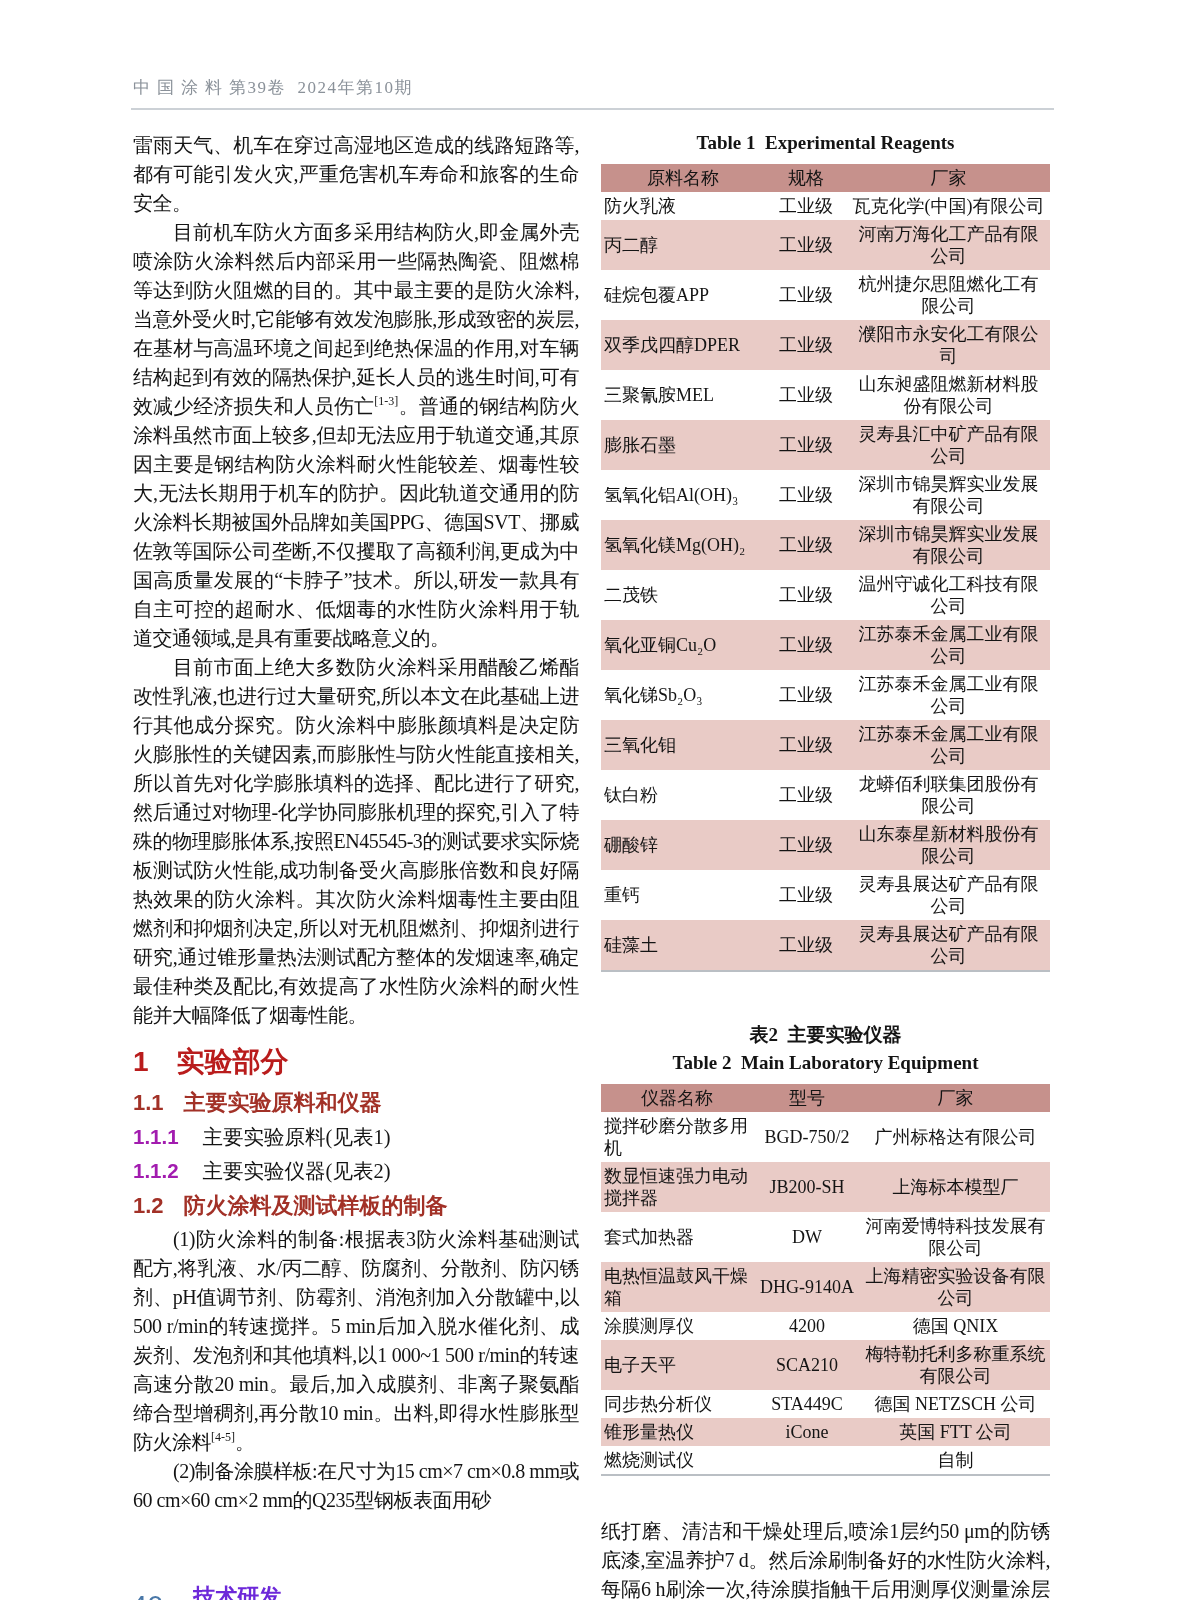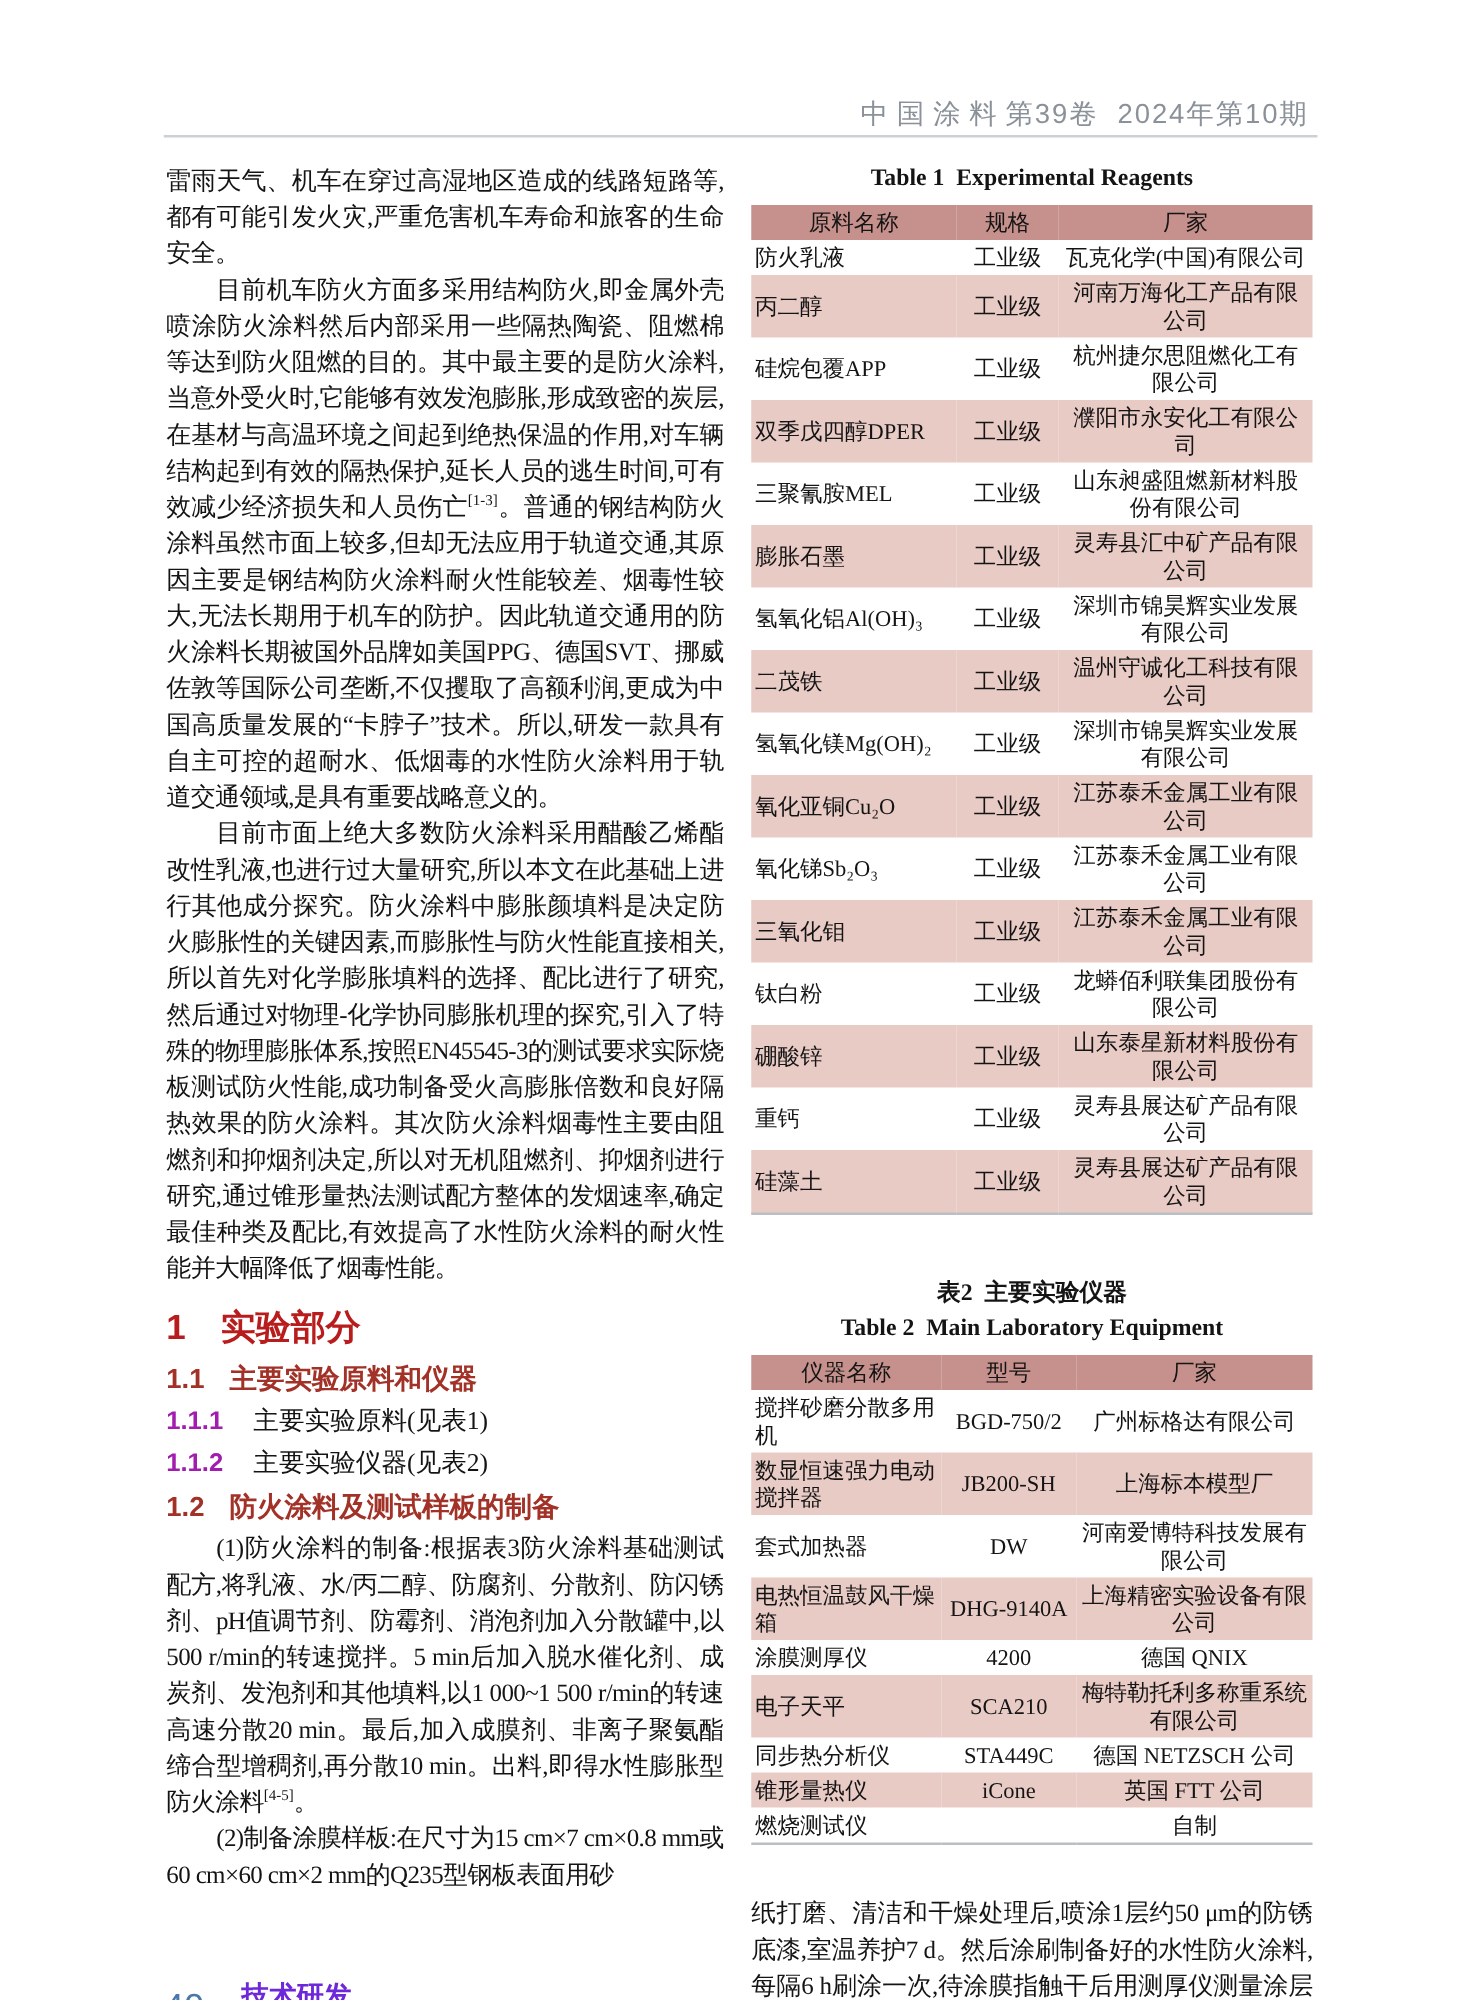--- a/index.html
+++ b/index.html
@@ -4,22 +4,22 @@
 <style>
   html,body{margin:0;padding:0;}
   body{
     width:1187px;height:1600px;position:relative;background:#ffffff;
     font-family:"Liberation Serif",serif;color:#141414;
     -webkit-font-smoothing:antialiased;
   }
   
   .page-header{
     position:absolute;left:133px;right:140px;top:76px;
-    display:flex;justify-content:flex-end;align-items:baseline;
-    font-family:Liberation Sans, sans-serif;color:#8a9199;font-size:22px;
+    display:flex;justify-content:flex-start;align-items:baseline;
+    font-family:Liberation Serif, serif;color:#8a9199;font-size:17px;
   }
   .journal{letter-spacing:7px;}
   .issue{letter-spacing:1.5px;white-space:pre;}
   .header-rule{position:absolute;left:131px;right:133px;top:108px;border-top:2px solid #ccd1d6;}
   
   .col-left{position:absolute;left:133px;top:131px;width:446px;}
   .col-right{position:absolute;left:601px;top:128px;width:449px;}
   
   .para{
     margin:0;font-size:20px;line-height:29px;text-align:justify;
@@ -148,28 +148,28 @@
           <td class="c-name">膨胀石墨</td>
           <td class="c-spec">工业级</td>
           <td class="c-vendor">灵寿县汇中矿产品有限公司</td>
         </tr>
           <tr>
           <td class="c-name">氢氧化铝Al(OH)₃</td>
           <td class="c-spec">工业级</td>
           <td class="c-vendor">深圳市锦昊辉实业发展有限公司</td>
         </tr>
           <tr>
+          <td class="c-name">氢氧化镁Mg(OH)₂</td>
+          <td class="c-spec">工业级</td>
+          <td class="c-vendor">深圳市锦昊辉实业发展有限公司</td>
+        </tr>
+          <tr>
           <td class="c-name">二茂铁</td>
           <td class="c-spec">工业级</td>
           <td class="c-vendor">温州守诚化工科技有限公司</td>
-        </tr>
-          <tr>
-          <td class="c-name">氢氧化镁Mg(OH)₂</td>
-          <td class="c-spec">工业级</td>
-          <td class="c-vendor">深圳市锦昊辉实业发展有限公司</td>
         </tr>
           <tr>
           <td class="c-name">氧化亚铜Cu₂O</td>
           <td class="c-spec">工业级</td>
           <td class="c-vendor">江苏泰禾金属工业有限公司</td>
         </tr>
           <tr>
           <td class="c-name">氧化锑Sb₂O₃</td>
           <td class="c-spec">工业级</td>
           <td class="c-vendor">江苏泰禾金属工业有限公司</td>

